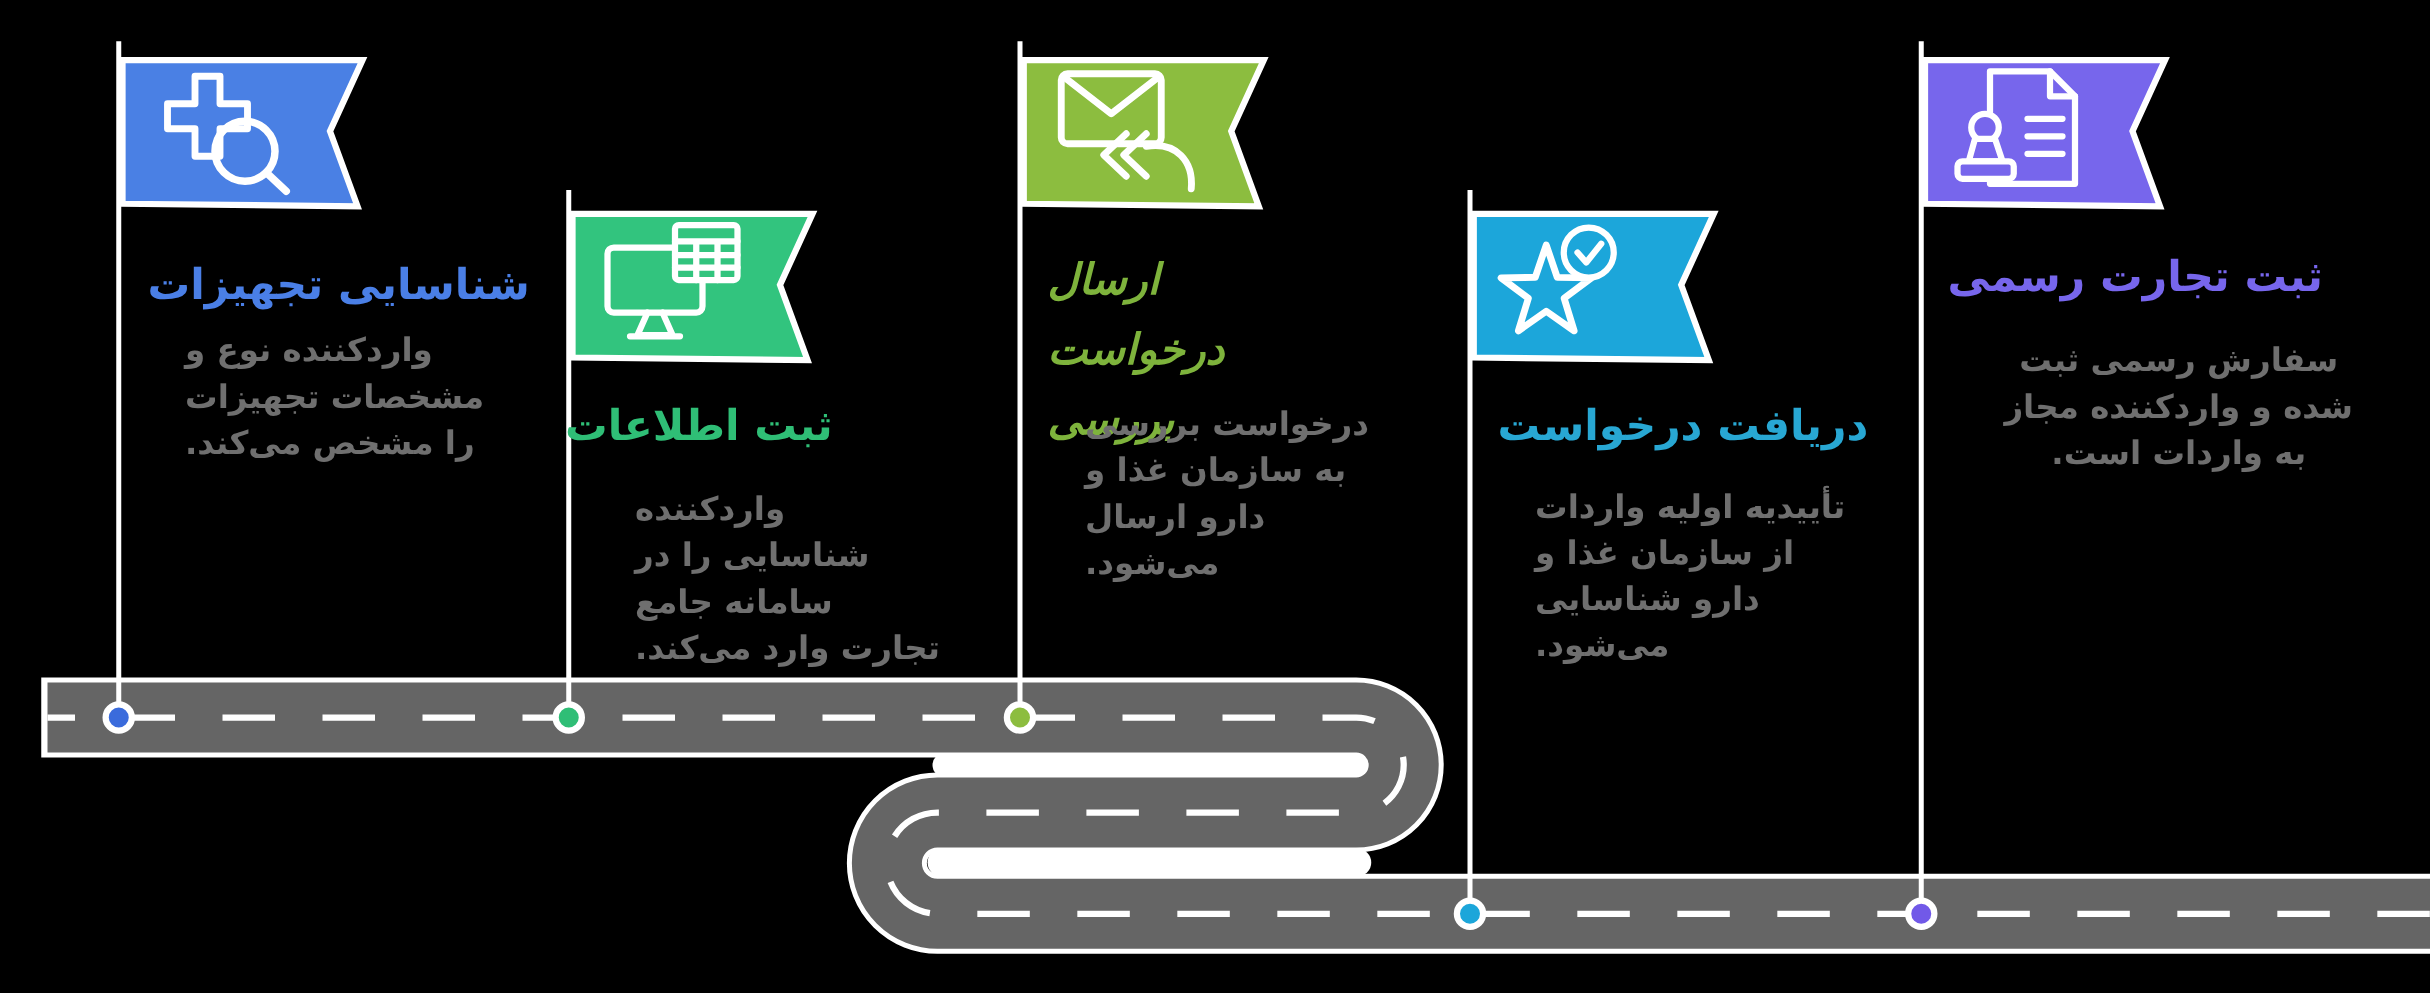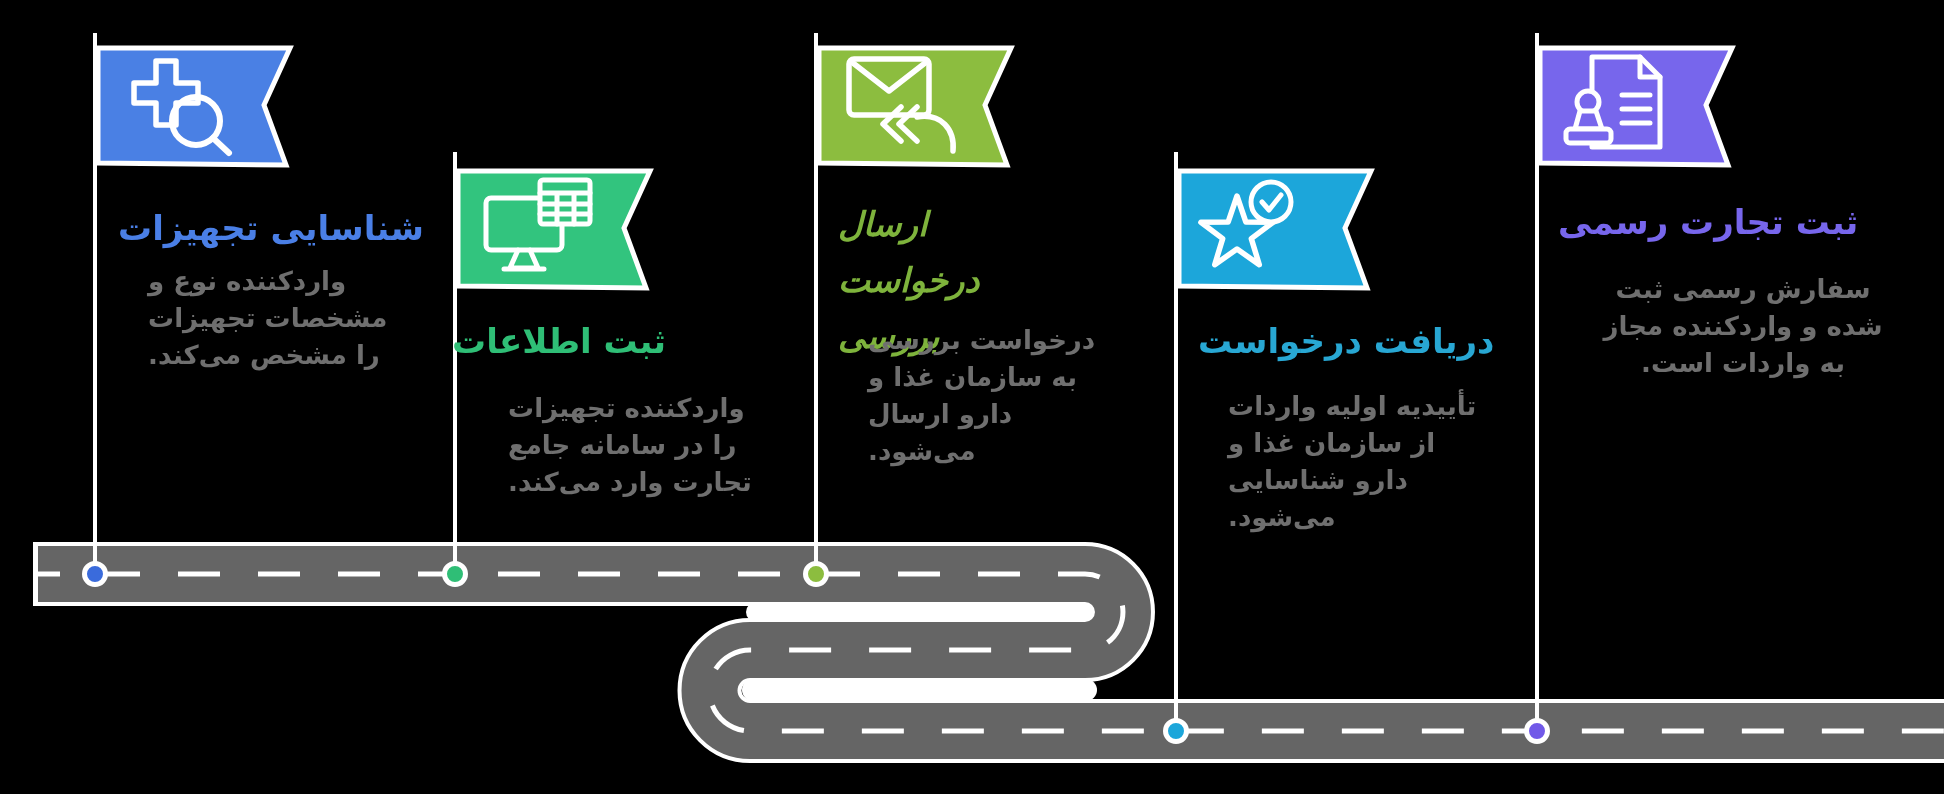--- a/index.html
+++ b/index.html
@@ -97,21 +97,21 @@
     <svg class="banner-svg banner-2" width="210" height="130" viewBox="0 0 210 130">
       <polygon points="2,3 194,3 168,60 190,120 2,118" stroke="#fff" stroke-width="5" fill="#32C47E"></polygon>
       <g stroke="#fff" stroke-width="5" fill="none" stroke-linecap="round" stroke-linejoin="round">
         <rect x="30" y="30" width="76" height="52" rx="5"></rect>
         <path d="M62 82 L54 100 H82 L74 82 M48 101 H88"></path>
         <rect x="84" y="12" width="50" height="44" rx="3" fill="#32C47E"></rect>
         <path d="M84 25 H134 M101 25 V56 M118 25 V56 M84 36 H134 M84 46 H134"></path>
       </g>
     </svg>
     <div class="title title-2" style="color: rgb(47, 190, 118);">ثبت اطلاعات</div>
-    <div class="body-text body-2">واردکننده تجهیزات را در سامانه جامع تجارت وارد می‌کند.</div>
+    <div class="body-text body-2">واردکننده شناسایی را در سامانه جامع تجارت وارد می‌کند.</div>
     <div class="dot dot-2" style="background: rgb(47, 190, 118);"></div>
   </div>
 
   <div class="step">
     <svg class="banner-svg banner-3" width="210" height="130" viewBox="0 0 210 130">
       <polygon points="2,3 194,3 168,60 190,120 2,118" stroke="#fff" stroke-width="5" fill="#8CBD3F"></polygon>
       <g stroke="#fff" stroke-width="5.5" fill="none" stroke-linecap="round" stroke-linejoin="round">
         <rect x="32" y="14" width="80" height="56" rx="5"></rect>
         <path d="M36 18 L72 46 L108 18"></path>
         <path d="M84 62 L66 79 L84 96"></path>

